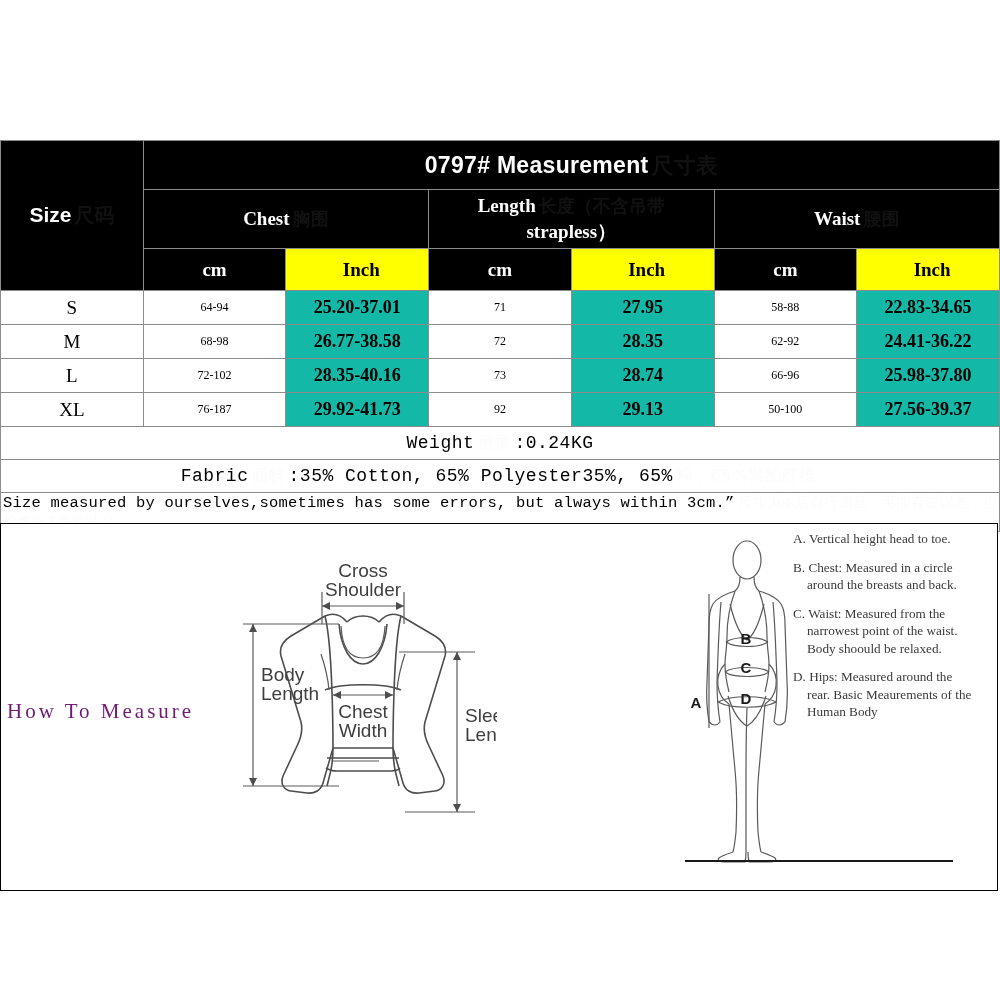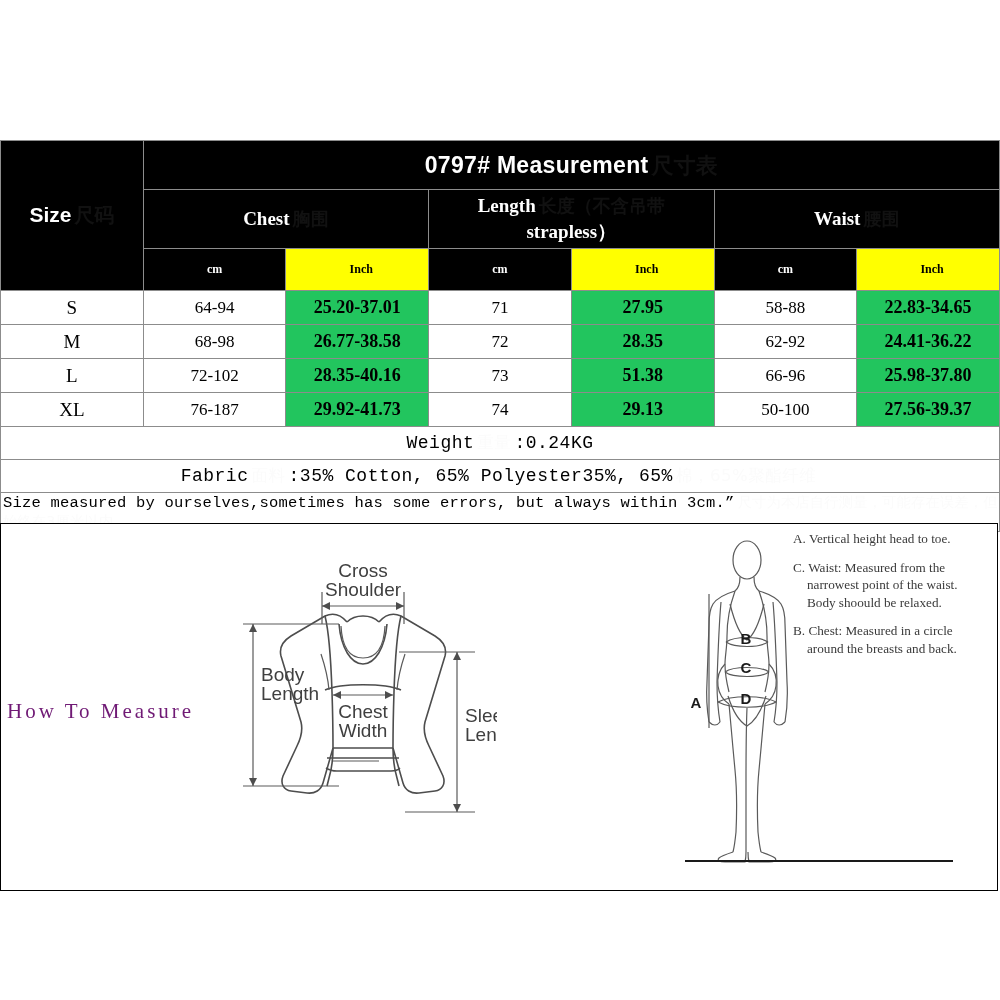--- a/index.html
+++ b/index.html
@@ -57,21 +57,21 @@
   .hdr-size {
     font-size: 21px;
     font-family: "Liberation Sans", "DejaVu Sans", sans-serif;
   }
   .hdr-group {
     font-size: 19px;
     height: 58px;
     line-height: 1.35;
   }
   .hdr-unit {
-    font-size: 12px;
+    font-size: 19px;
     height: 41px;
   }
   .hdr-unit.inch {
     background: #ffff00;
     color: #000000;
     padding-left: 8px;
   }
   
   .cjk-dark {
     color: #111111;
@@ -84,26 +84,26 @@
     color: #fbfbfb;
     font-family: "DejaVu Sans", sans-serif;
     font-size: 0.92em;
     padding: 0 3px;
   }
 
   
   .cell {
     background: #ffffff;
     color: #000000;
-    font-size: 17px;
+    font-size: 12px;
     height: 33px;
     font-family: "Liberation Serif", "DejaVu Serif", serif;
   }
   .cell.yellow {
-    background: #22c55e;
+    background: #14b8a6;
     font-weight: bold;
     font-size: 18px;
   }
   .cell.sizename {
     font-size: 19px;
   }
 
   .footrow {
     background: #ffffff;
     color: #000000;
@@ -253,29 +253,29 @@
         <td class="cell">72</td>
         <td class="cell yellow">28.35</td>
         <td class="cell">62-92</td>
         <td class="cell yellow">24.41-36.22</td>
       </tr>
       <tr>
         <td class="cell sizename">L</td>
         <td class="cell">72-102</td>
         <td class="cell yellow">28.35-40.16</td>
         <td class="cell">73</td>
-        <td class="cell yellow">51.38</td>
+        <td class="cell yellow">28.74</td>
         <td class="cell">66-96</td>
         <td class="cell yellow">25.98-37.80</td>
       </tr>
       <tr>
         <td class="cell sizename">XL</td>
         <td class="cell">76-187</td>
         <td class="cell yellow">29.92-41.73</td>
-        <td class="cell">74</td>
+        <td class="cell">92</td>
         <td class="cell yellow">29.13</td>
         <td class="cell">50-100</td>
         <td class="cell yellow">27.56-39.37</td>
       </tr>
 
       <tr>
         <td class="footrow" colspan="7">
           <span>Weight</span><span class="cjk-light">重量</span><span>:0.24KG</span>
         </td>
       </tr>
@@ -425,25 +425,29 @@
         <text class="bodylbl" x="13" y="176" text-anchor="middle">A</text>
       </svg>
     </div>
 
     <div class="desc-block">
       <div class="desc-item">
         <span class="marker">A.</span>
         <span>Vertical height head to toe.</span>
       </div>
       <div class="desc-item">
+        <span class="marker">B.</span>
+        <span>Chest: Measured in a circle around the breasts and back.</span>
+      </div>
+      <div class="desc-item">
         <span class="marker">C.</span>
         <span>Waist: Measured from the narrowest point of the waist. Body shoould be relaxed.</span>
       </div>
       <div class="desc-item">
-        <span class="marker">B.</span>
-        <span>Chest: Measured in a circle around the breasts and back.</span>
+        <span class="marker">D.</span>
+        <span>Hips: Measured around the rear. Basic Meaurements of the Human Body</span>
       </div>
     </div>
 
     <div class="desc-rule"></div>
   </div>
 
 </div>
 
 </body></html>

